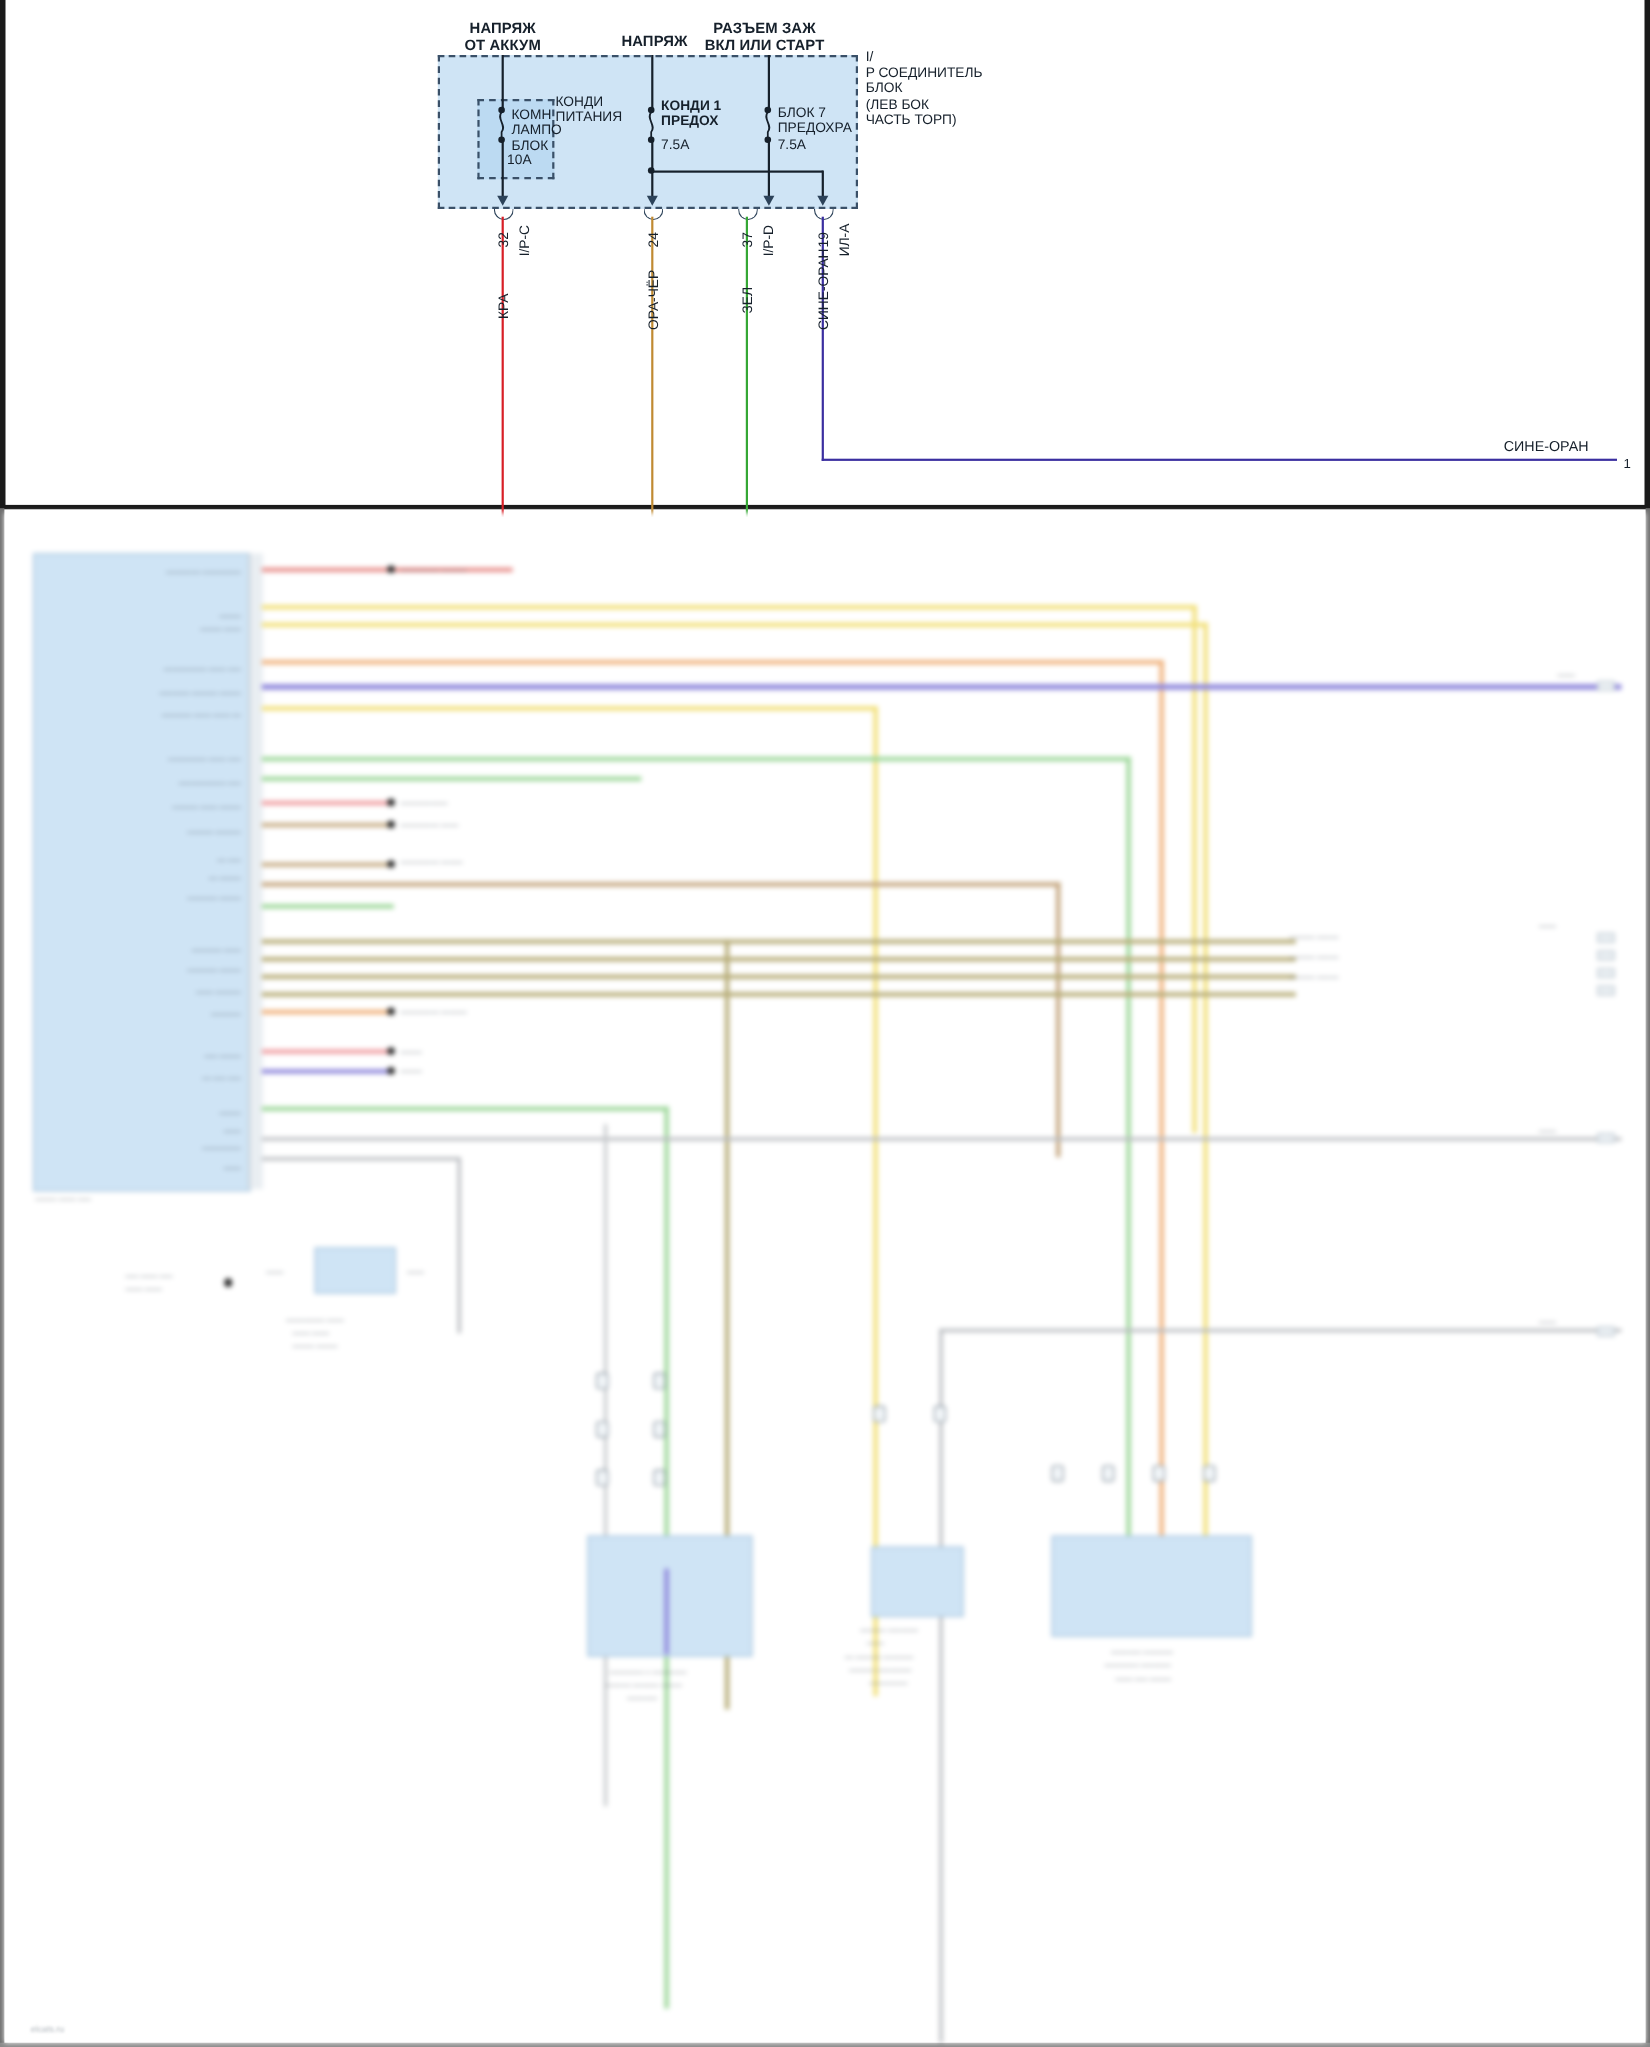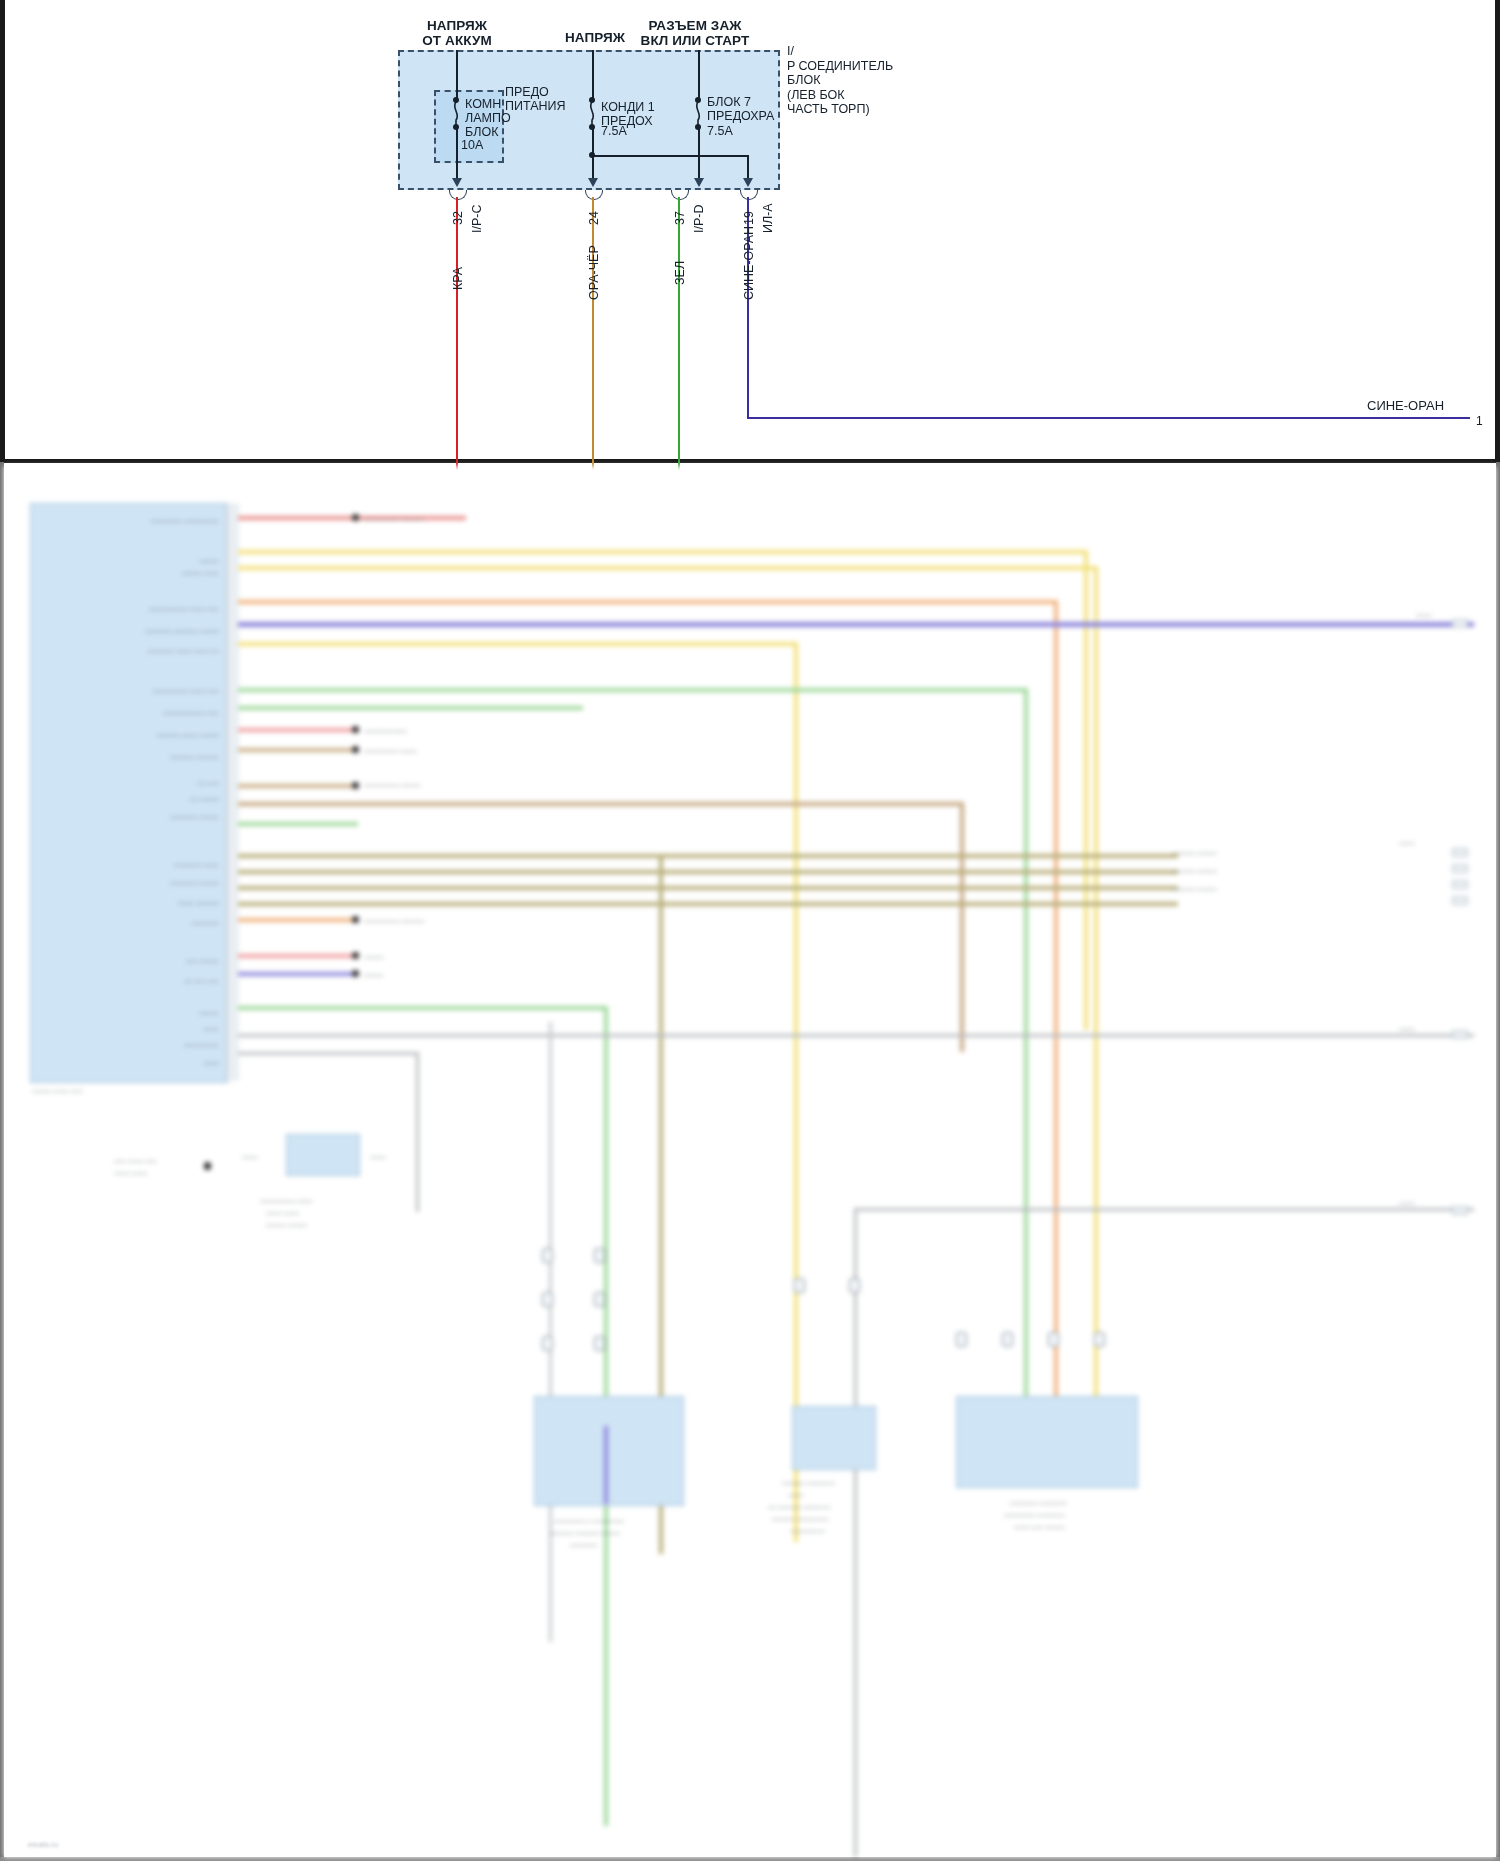--- a/index.html
+++ b/index.html
@@ -158,21 +158,21 @@
 
   <div class="hdr-label" style="left:392px;top:18px;width:130px;">НАПРЯЖ
 ОТ АККУМ</div>
   <div class="hdr-label" style="left:540px;top:30px;width:110px;">НАПРЯЖ</div>
   <div class="hdr-label" style="left:625px;top:18px;width:140px;">РАЗЪЕМ ЗАЖ
 ВКЛ ИЛИ СТАРТ</div>
 
   <div class="fusebox"></div>
   <div class="subbox"></div>
 
-  <div class="fb-text" style="left:505px;top:85px;">ПРЕДО
+  <div class="fb-text" style="left:505px;top:85px;">КОНДИ
 ПИТАНИЯ</div>
 
   <div class="fb-right" style="left:787px;top:44px;">I/
 P СОЕДИНИТЕЛЬ
 БЛОК
 (ЛЕВ БОК
 ЧАСТЬ ТОРП)</div>
 
   <div class="lead" style="left:456px;top:50px;height:50px;"></div>
   <div class="dot" style="left:453px;top:97px;"></div>
@@ -188,21 +188,21 @@
   <div class="fb-text" style="left:461px;top:138px;">10A</div>
 
   <div class="lead" style="left:592px;top:50px;height:50px;"></div>
   <div class="dot" style="left:589px;top:97px;"></div>
   <svg class="fuse-sq" style="left:587px;top:102px;" viewBox="0 0 10 26">
     <path d="M5 0 C 0 6, 10 12, 5 18 L5 26" stroke="#16202b" stroke-width="1.6" fill="none"></path>
   </svg>
   <div class="dot" style="left:589px;top:124px;"></div>
   <div class="lead" style="left:592px;top:128px;height:52px;"></div>
   <div class="arrow" style="left:588px;top:178px;"></div>
-  <div class="fb-text" style="left:601px;top:100px;">КОНДИ 1
+  <div class="fb-text" style="left:601px;top:89px;font-weight:bold;">КОНДИ 1
 ПРЕДОХ</div>
   <div class="fb-text" style="left:601px;top:124px;">7.5A</div>
 
   <div class="lead" style="left:698px;top:50px;height:50px;"></div>
   <div class="dot" style="left:695px;top:97px;"></div>
   <svg class="fuse-sq" style="left:693px;top:102px;" viewBox="0 0 10 26">
     <path d="M5 0 C 0 6, 10 12, 5 18 L5 26" stroke="#16202b" stroke-width="1.6" fill="none"></path>
   </svg>
   <div class="dot" style="left:695px;top:124px;"></div>
   <div class="lead" style="left:698px;top:128px;height:52px;"></div>

